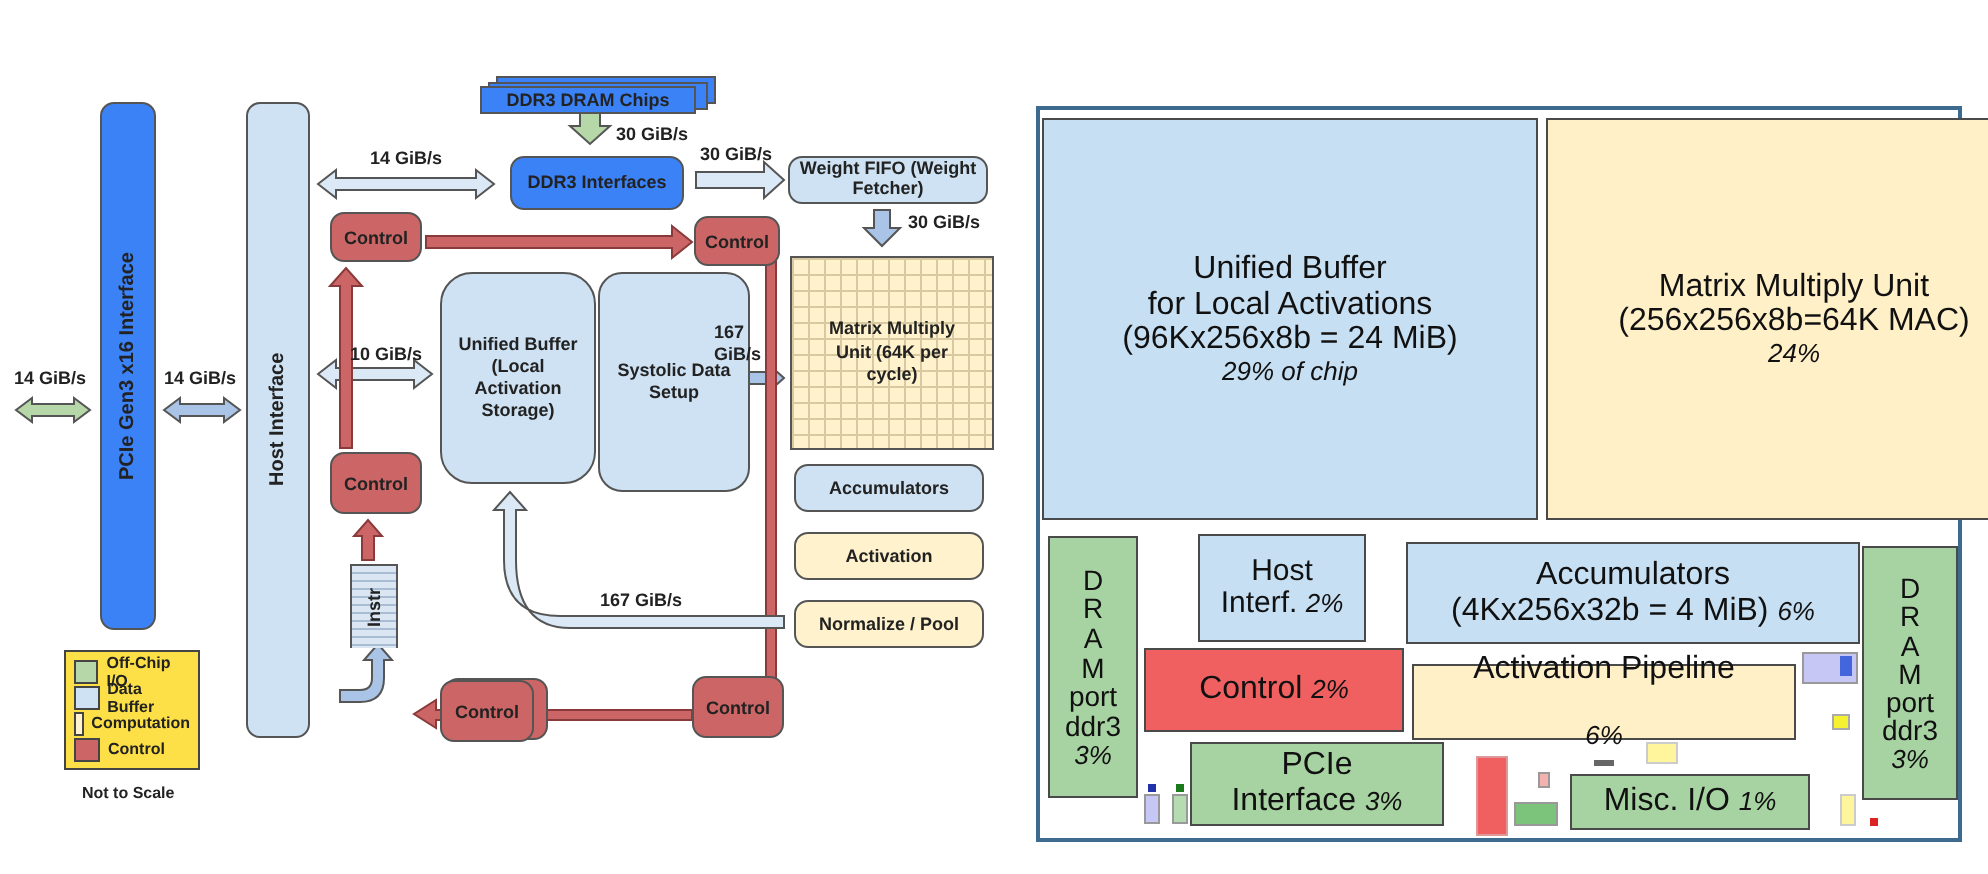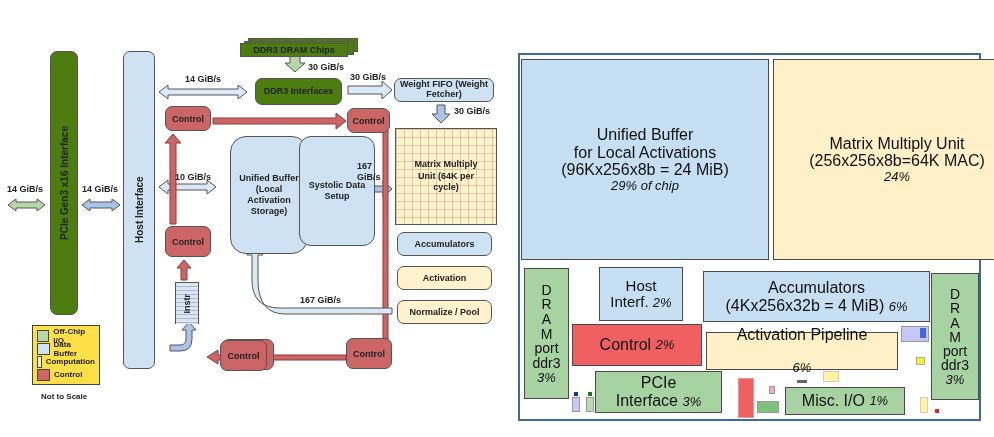--- a/index.html
+++ b/index.html
@@ -1,19 +1,19 @@
 <!DOCTYPE html>
 <html><head>
 <meta charset="utf-8">
 <style>
   html, body { margin:0; padding:0; background:#ffffff; }
   body { width:994px; height:437px; position:relative; overflow:hidden; font-family:"Liberation Sans", sans-serif; }
   .abs { position:absolute; box-sizing:border-box; }
   .blk { display:flex; align-items:center; justify-content:center; text-align:center; font-weight:bold; font-size:10px; color:#222; border:1px solid #555; border-radius:7px; }
-  .green { background:#4d7c0f; }
+  .green { background:#3b82f6; }
   .blue { background:#cfe2f3; }
   .yellow { background:#fff2cc; }
   .red { background:#cc6666; }
   .vtext { writing-mode:vertical-rl; transform:rotate(180deg); }
   .lbl { font-weight:bold; font-size:10px; color:#222; white-space:nowrap;text-align:center; }
   #left-svg { position:absolute; left:0; top:0; }
   .fp { position:absolute; box-sizing:border-box; border:1px solid #4a4a4a; display:flex; flex-direction:column; align-items:center; justify-content:center; text-align:center; color:#111; font-size:15px; line-height:1.1; }
   .fp i { font-style:italic; font-size:13px; }
   .fp-blue { background:#c7dff2; }
   .fp-yellow { background:#fff0c8; }
@@ -71,21 +71,21 @@
 <div class="abs blk green" style="left:255px;top:78px;width:87px;height:27px;font-size:9px;line-height:1.1;">DDR3 Interfaces</div>
 <div class="abs blk blue" style="left:394px;top:78px;width:100px;height:24px;font-size:9px;line-height:1.1;">Weight FIFO (Weight Fetcher)</div>
 
 <div class="abs blk red" style="left:165px;top:106px;width:46px;height:25px;font-size:9px;">Control</div>
 <div class="abs blk red" style="left:347px;top:108px;width:43px;height:25px;font-size:9px;">Control</div>
 <div class="abs blk red" style="left:165px;top:226px;width:46px;height:31px;font-size:9px;">Control</div>
 <div class="abs blk red" style="left:222px;top:339px;width:52px;height:31px;font-size:9px;" hidden="">Control</div>
 <div class="abs blk red" style="left:220px;top:340px;width:47px;height:31px;font-size:9px;">Control</div>
 <div class="abs blk red" style="left:346px;top:338px;width:46px;height:31px;font-size:9px;">Control</div>
 
-<div class="abs blk blue" style="left:230px;top:136px;width:78px;height:118px;border-radius:16px;font-size:9px;line-height:1.25;padding:4px 4px;">Unified Buffer (Local Activation Storage)</div>
+<div class="abs blk blue" style="left:220px;top:136px;width:78px;height:106px;border-radius:16px;font-size:9px;line-height:1.25;padding:4px 4px;">Unified Buffer (Local Activation Storage)</div>
 <div class="abs blk blue" style="left:299px;top:136px;width:76px;height:110px;border-radius:12px;font-size:9px;line-height:1.25;padding:0 4px;">Systolic Data Setup</div>
 
 <div class="abs blk grid" style="left:395px;top:128px;width:102px;height:97px;border-radius:0;font-size:9px;line-height:1.3;padding:0 10px;">Matrix Multiply Unit (64K per cycle)</div>
 
 <div class="abs blk blue" style="left:397px;top:232px;width:95px;height:24px;font-size:9px;">Accumulators</div>
 <div class="abs blk yellow" style="left:397px;top:266px;width:95px;height:24px;font-size:9px;">Activation</div>
 <div class="abs blk yellow" style="left:397px;top:300px;width:95px;height:24px;font-size:9px;">Normalize / Pool</div>
 
 <div class="abs" style="left:175px;top:282px;width:24px;height:42px;background:repeating-linear-gradient(#dbe6f3 0 3px,#a9bcd4 3px 4px);border-left:1px solid #555;border-right:1px solid #555;border-top:1px solid #555;display:flex;align-items:center;justify-content:center;">
   <span class="vtext lbl" style="font-size:9px;">Instr</span>

